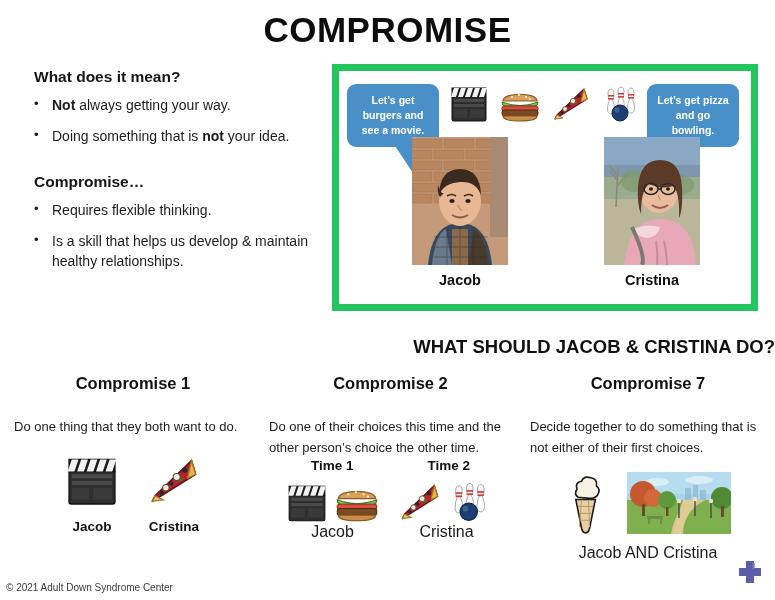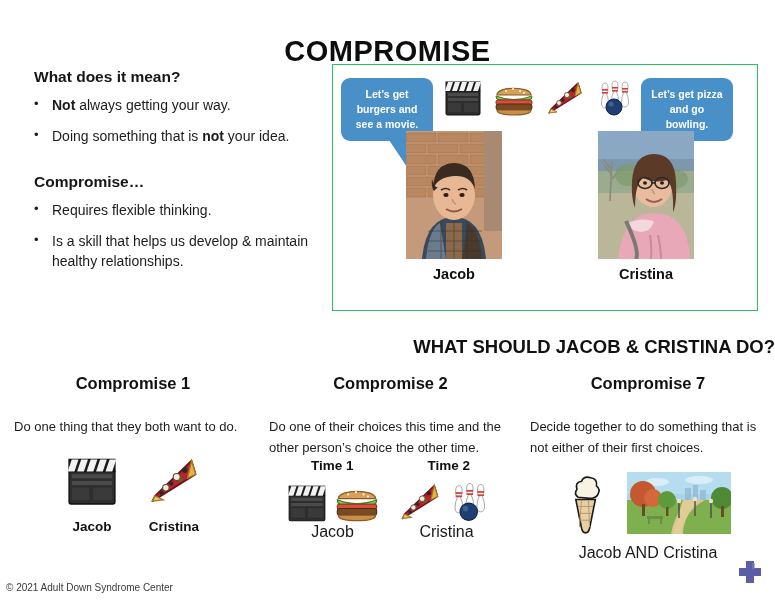--- a/index.html
+++ b/index.html
@@ -10,23 +10,22 @@
     color: #1a1a1a;
     position: relative;
     overflow: hidden;
   }
   .page { position: relative; width: 775px; height: 600px; }
 
   
   .title {
     position: absolute; top: 10px; left: 0; width: 775px;
     text-align: center;
-    font-size: 29px; font-weight: bold; letter-spacing: 0.5px;
+    font-size: 35px; font-weight: bold; letter-spacing: 0.5px;
     color: #0d0d0d;
-    margin-top: 25px;
   }
 
   
   .defs { position: absolute; left: 34px; top: 68px; width: 290px; }
   .defs h2 {
     font-size: 15.5px; font-weight: bold; color: #161616;
     margin-bottom: 9px;
   }
   .defs h2.second { margin-top: 26px; }
   .bullet-row {
@@ -35,21 +34,21 @@
     font-size: 14px; line-height: 1.45; color: #1c1c1c;
   }
   .bullet-dot { width: 18px; flex: 0 0 18px; text-align: left; font-size: 13px; line-height: 1.45; }
   .bullet-text { flex: 1; }
   .bullet-text b { font-weight: bold; }
 
   
   .panel {
     position: absolute; left: 332px; top: 64px;
     width: 426px; height: 247px;
-    border: 1px solid #22c55e; background: #fff;
+    border: 7px solid #22c55e; background: #fff;
   }
   .bubble {
     position: absolute;
     background: #4a90c8;
     color: #ffffff;
     font-size: 10.5px; font-weight: bold; line-height: 1.42;
     border-radius: 9px;
     padding: 9px 8px;
     text-align: center;
     width: 92px;

